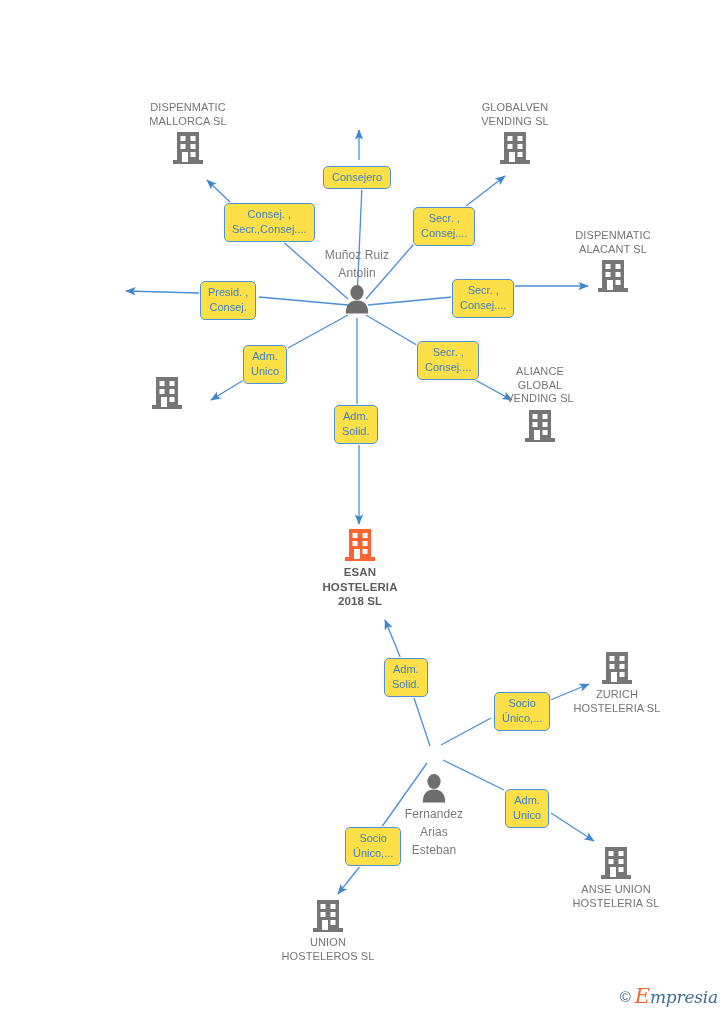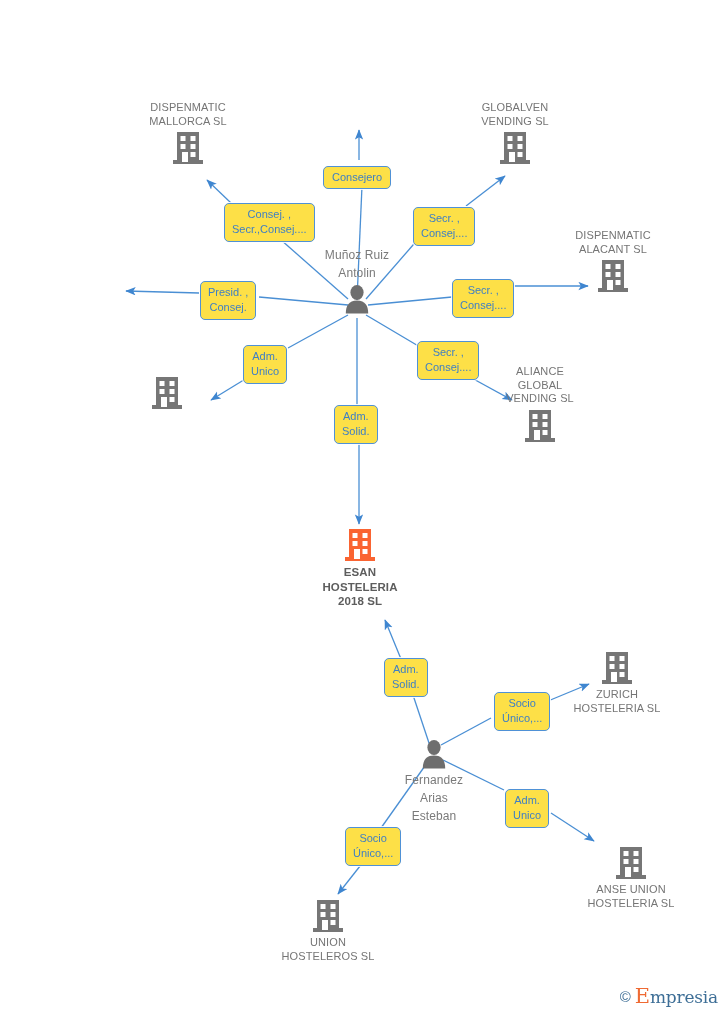--- a/index.html
+++ b/index.html
@@ -92,20 +92,21 @@
     font-size: 16px;
     color: #3d6e96;
   }
   #watermark .c-mark {
     font-size: 15px;
     color: #3d6e96;
     line-height: 1;
   }
   #watermark .brand {
     font-family: "DejaVu Serif", serif;
+    font-style: italic;
     font-size: 17px;
     color: #3d6e96;
     line-height: 1;
     letter-spacing: -0.2px;
   }
   #watermark .brand .lead {
     color: #ef6a33;
     font-size: 21px;
   }
 </style>
@@ -270,21 +271,21 @@
         <rect x="17.5" y="14" width="5" height="5" fill="#ffffff"></rect>
         <rect x="17.5" y="22" width="5" height="5" fill="#ffffff"></rect>
         <rect x="9" y="22" width="6" height="10" fill="#ffffff"></rect>
       </svg>
     </span>
     <span class="caption">ESAN
 HOSTELERIA
 2018 SL</span>
   </div>
 
-  <div class="node person label-below" style="left:434px; top:739px;">
+  <div class="node person label-below" style="left:434px; top:773px;">
     <span class="glyph">
       <svg width="28" height="30" viewBox="0 0 28 30">
         <ellipse cx="14" cy="8.5" rx="6.6" ry="7.4" fill="#6e6e6e"></ellipse>
         <path d="M14 16.5 C5.6 16.5 2.8 22 2.8 29.5 L25.2 29.5 C25.2 22 22.4 16.5 14 16.5 Z" fill="#6e6e6e"></path>
       </svg>
     </span>
     <span class="caption">Fernandez
 Arias
 Esteban</span>
   </div>
@@ -299,21 +300,21 @@
         <rect x="7.5" y="14" width="5" height="5" fill="#ffffff"></rect>
         <rect x="17.5" y="14" width="5" height="5" fill="#ffffff"></rect>
         <rect x="17.5" y="22" width="5" height="5" fill="#ffffff"></rect>
         <rect x="9" y="22" width="6" height="10" fill="#ffffff"></rect>
       </svg>
     </span>
     <span class="caption">ZURICH
 HOSTELERIA SL</span>
   </div>
 
-  <div class="node company label-below" style="left:631px; top:845px;text-align:center;">
+  <div class="node company label-below" style="left:616px; top:845px;text-align:center;">
     <span class="glyph">
       <svg width="30" height="36" viewBox="0 0 30 36">
         <rect x="4" y="2" width="22" height="30" fill="#767676"></rect>
         <rect x="0" y="30" width="30" height="4" fill="#767676"></rect>
         <rect x="7.5" y="6" width="5" height="5" fill="#ffffff"></rect>
         <rect x="17.5" y="6" width="5" height="5" fill="#ffffff"></rect>
         <rect x="7.5" y="14" width="5" height="5" fill="#ffffff"></rect>
         <rect x="17.5" y="14" width="5" height="5" fill="#ffffff"></rect>
         <rect x="17.5" y="22" width="5" height="5" fill="#ffffff"></rect>
         <rect x="9" y="22" width="6" height="10" fill="#ffffff"></rect>

